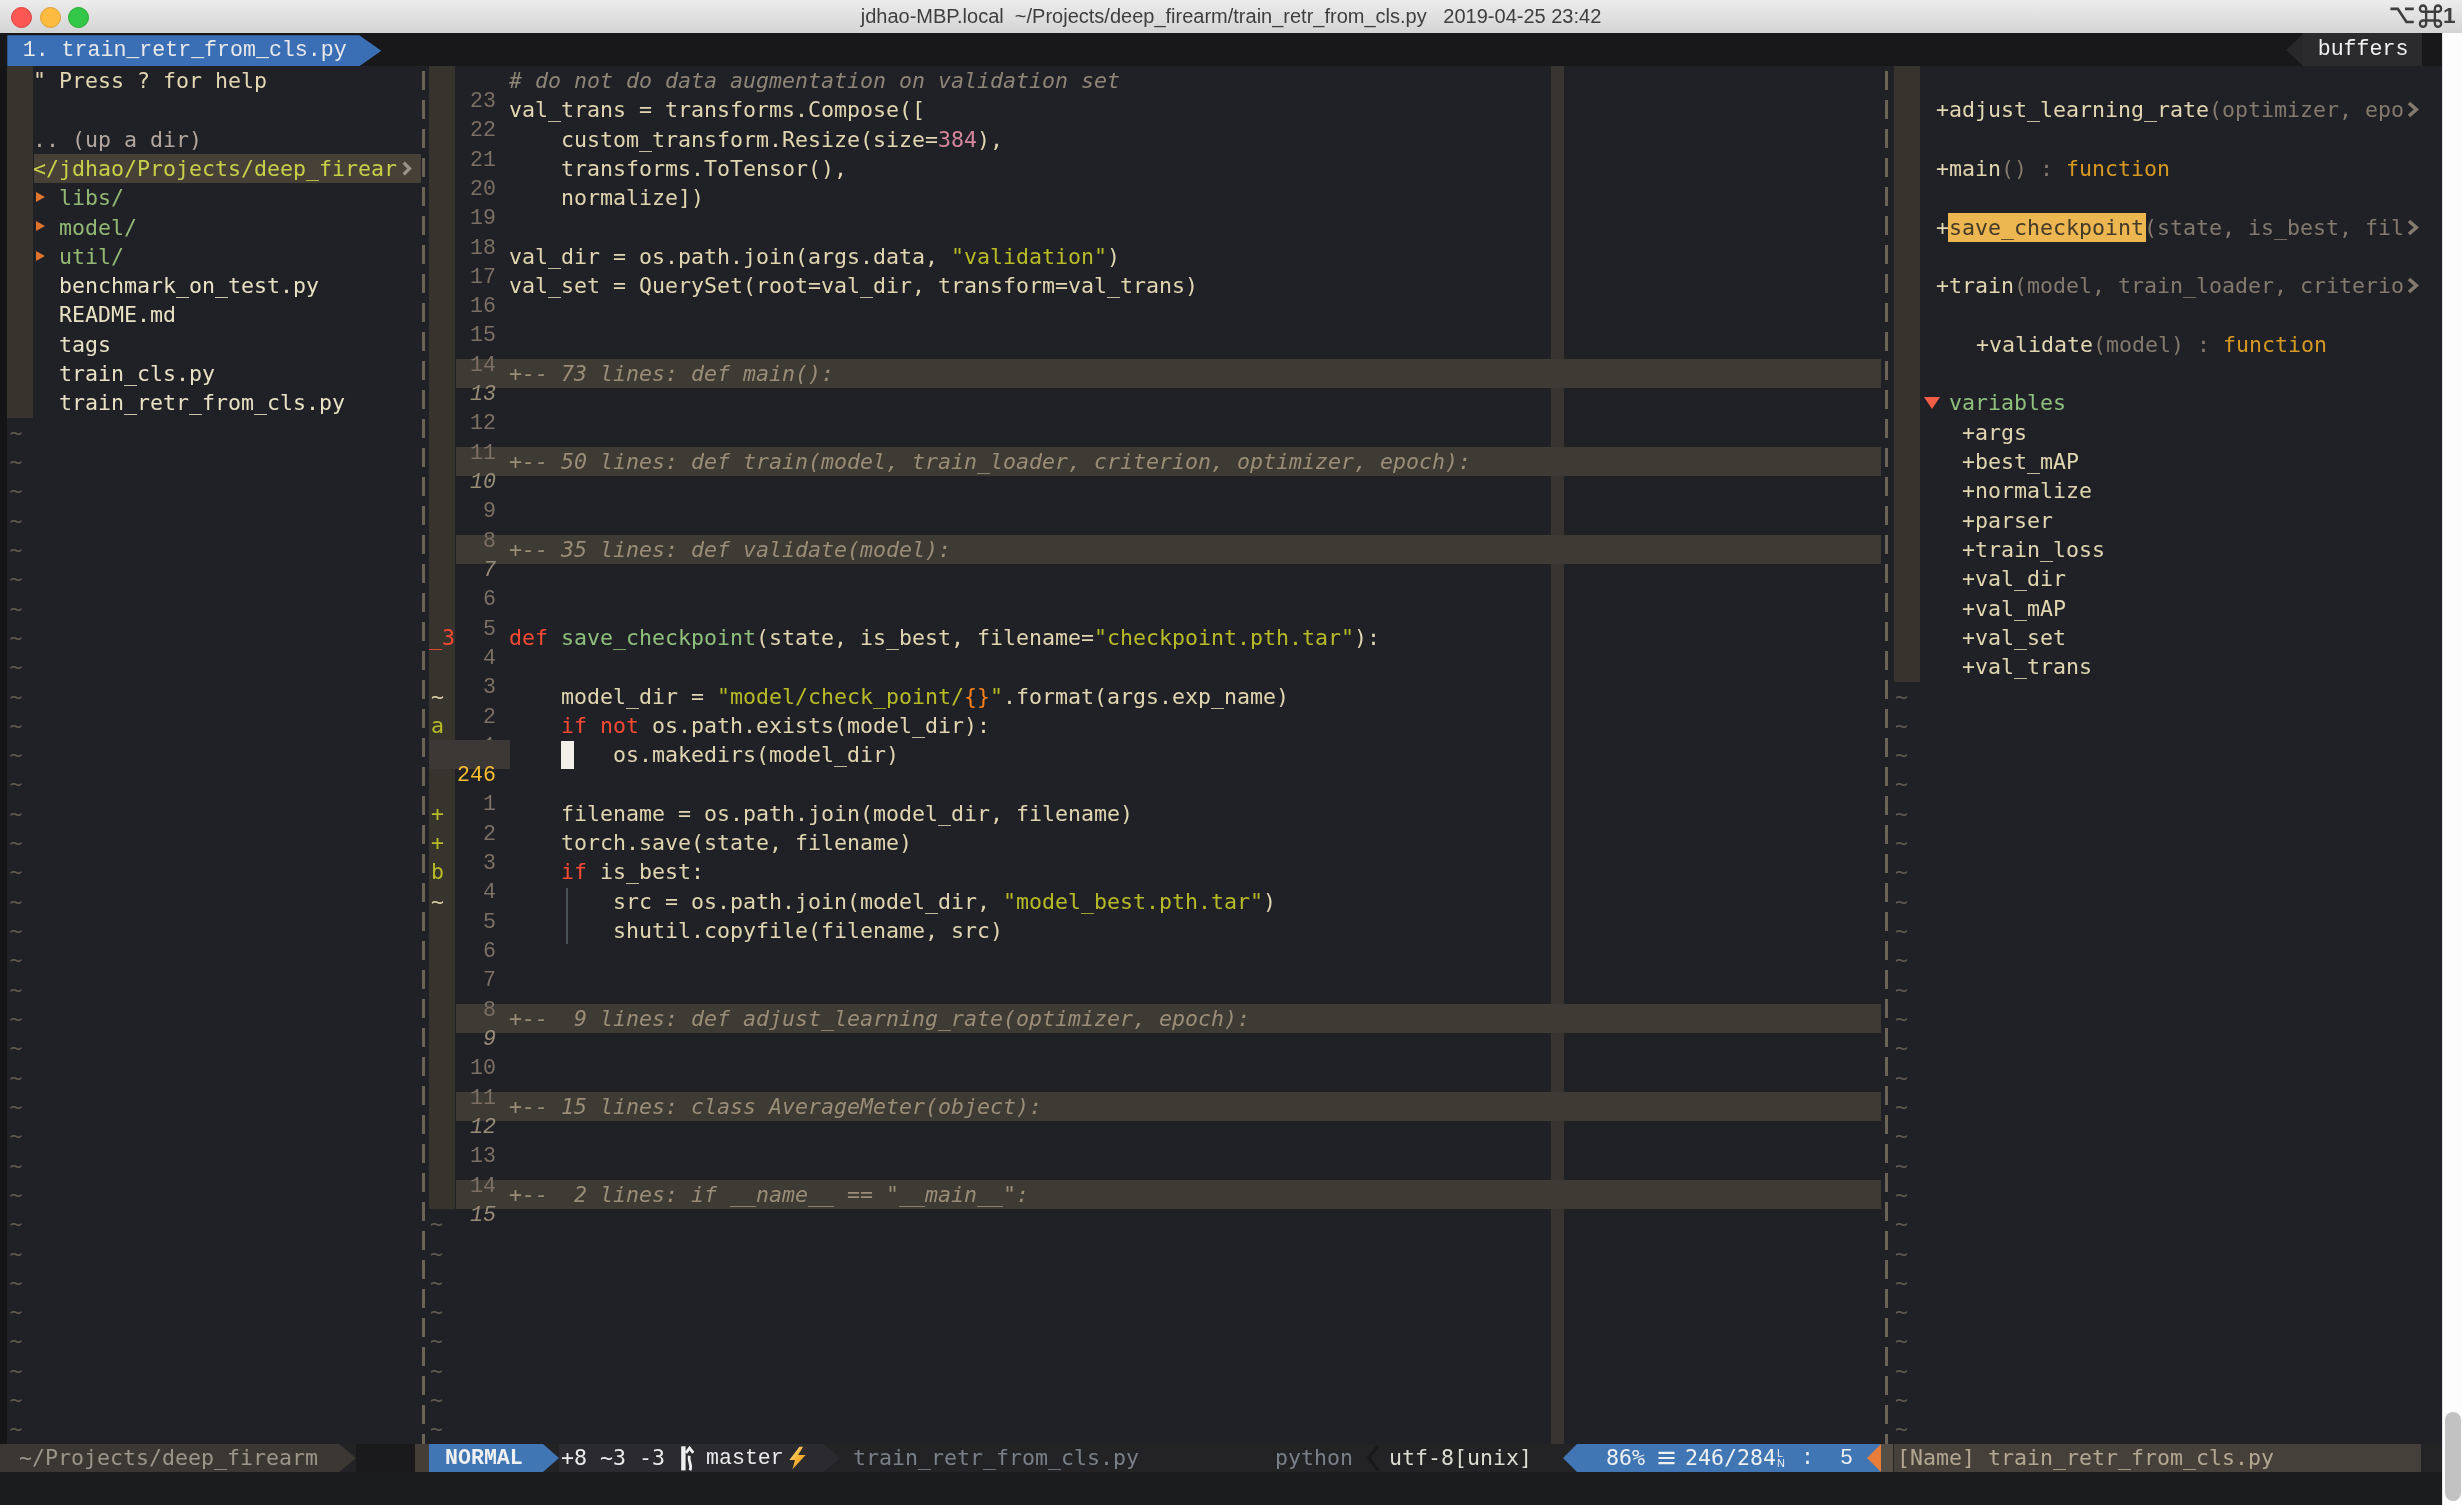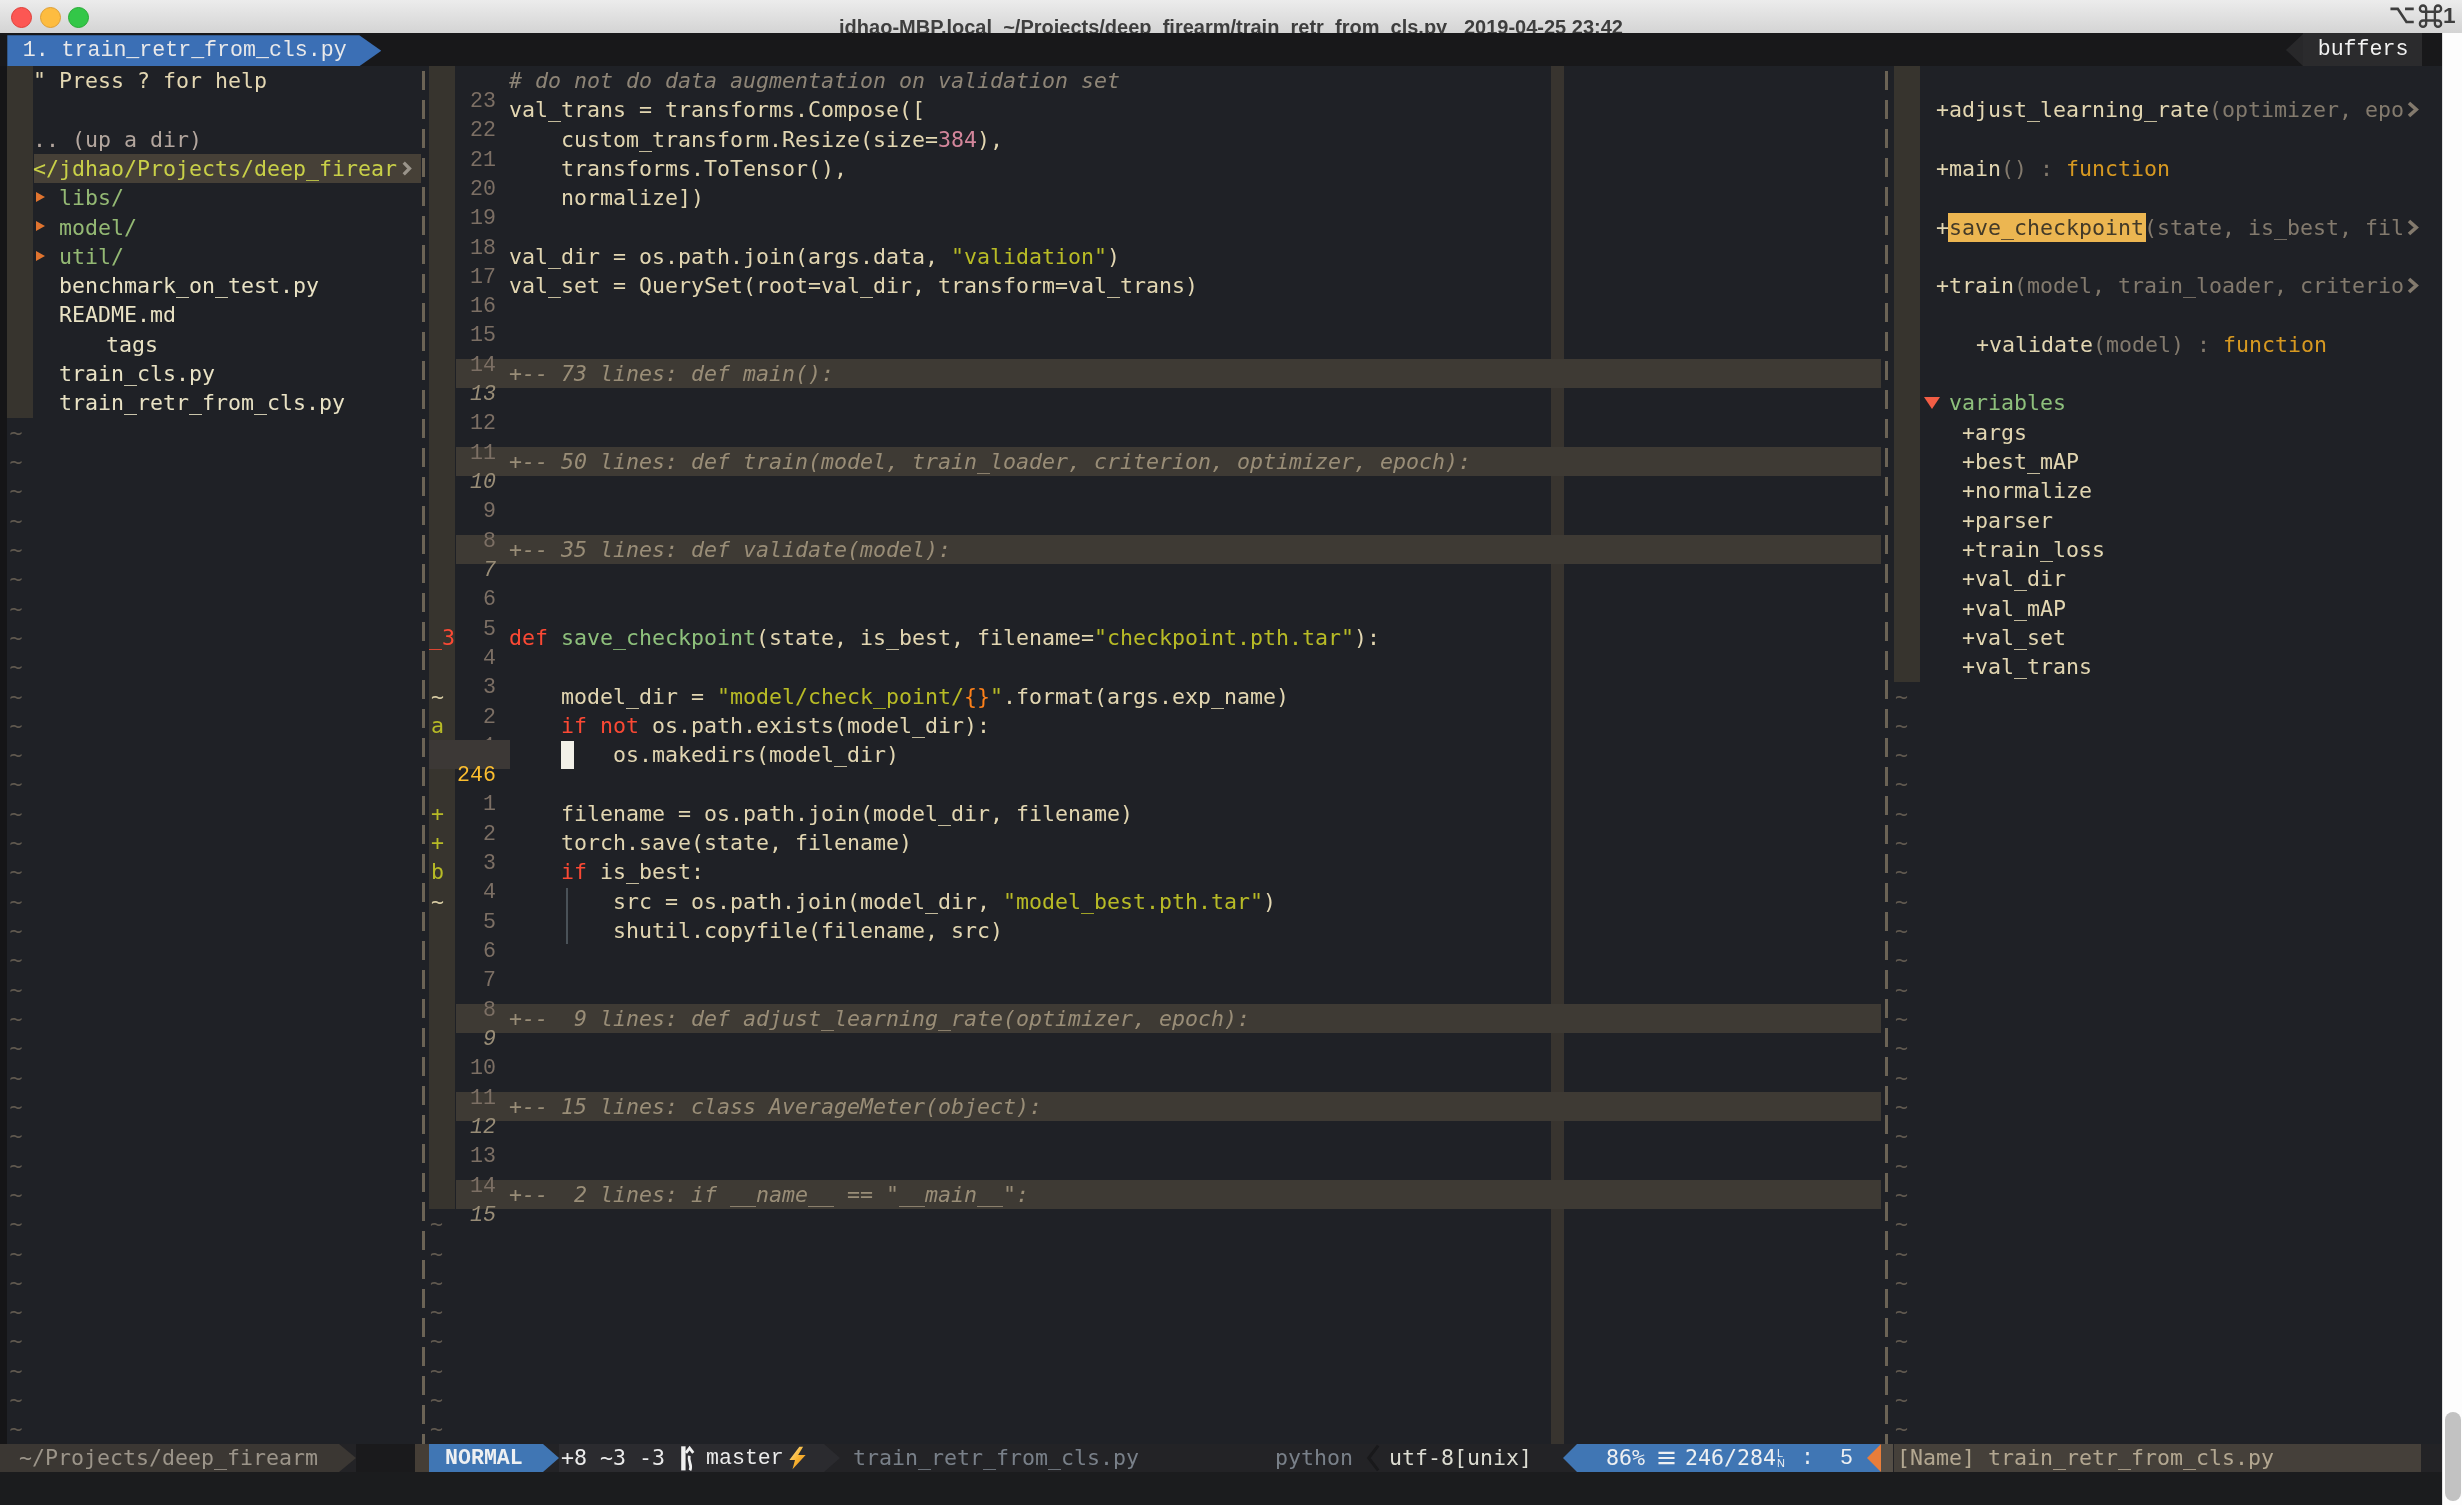--- a/index.html
+++ b/index.html
@@ -4,22 +4,22 @@
 <style>
   html,body{margin:0;padding:0;background:#000;}
   #app{position:relative;width:2462px;height:1505px;overflow:hidden;background:#1f2126;
        font-family:"Liberation Mono",monospace;font-size:21.6px;}
   .abs{position:absolute;}
   pre{margin:0;white-space:pre;}
   
   #titlebar{left:0;top:0;width:2462px;height:33px;
     background:linear-gradient(#ececec,#d4d4d4);border-bottom:0.7px solid #a5a5a5;}
   .light{position:absolute;top:6.6px;width:19px;height:19px;border-radius:50%;}
-  #title-text{position:absolute;top:11px;left:0;width:2462px;height:33px;line-height:33px;
-    text-align:center;color:#3e3e3e;font-family:"Liberation Sans",sans-serif;font-size:20px;font-weight:bold;}
+  #title-text{position:absolute;top:0;left:0;width:2462px;height:33px;line-height:33px;
+    text-align:center;color:#3e3e3e;font-family:"Liberation Sans",sans-serif;font-size:20px;font-weight:normal;}
   #title-right{position:absolute;top:0;right:5.9px;height:33px;line-height:34px;color:#3e3e3e;
     font-family:"Liberation Sans",sans-serif;font-size:21px;font-weight:bold;}
   
   #tabbar{left:0;top:33px;width:2462px;height:33px;background:#18181a;}
   #tab1{position:absolute;left:7.3px;top:2.2px;width:374px;height:31px;background:#3b6fb5;
         clip-path:polygon(0 0,352px 0,374px 50%,352px 100%,0 100%);
         color:#e9e9ea;line-height:31px;}
   #tab1 span{position:absolute;left:15.4px;}
   #bufch{position:absolute;left:2286px;top:0.7px;width:0;height:0;
      border-top:16px solid transparent;border-bottom:16px solid transparent;border-right:17px solid #28282a;}
@@ -95,21 +95,21 @@
   <div class="abs" style="left:36px;top:251px;width:0;height:0;border-top:5.9px solid transparent;border-bottom:5.9px solid transparent;border-left:9.5px solid #e0742f"></div>
   <div class="row" style="left:59px;top:242px;">
         <pre style="color:#94b974">util/</pre>
       </div>
   <div class="row" style="left:59px;top:271px;">
         <pre style="color:#e9e2c4">benchmark_on_test.py</pre>
       </div>
   <div class="row" style="left:59px;top:300px;">
         <pre style="color:#e9e2c4">README.md</pre>
       </div>
-  <div class="row" style="left:59px;top:330px;margin-left:47px;">
+  <div class="row" style="left:59px;top:330px;">
         <pre style="color:#e9e2c4">tags</pre>
       </div>
   <div class="row" style="left:59px;top:359px;">
         <pre style="color:#e9e2c4">train_cls.py</pre>
       </div>
   <div class="row" style="left:59px;top:388px;">
         <pre style="color:#e9e2c4">train_retr_from_cls.py</pre>
       </div>
   <div class="row" style="left:9.5px;top:418px;">
         <pre class="tildetree">~</pre>

